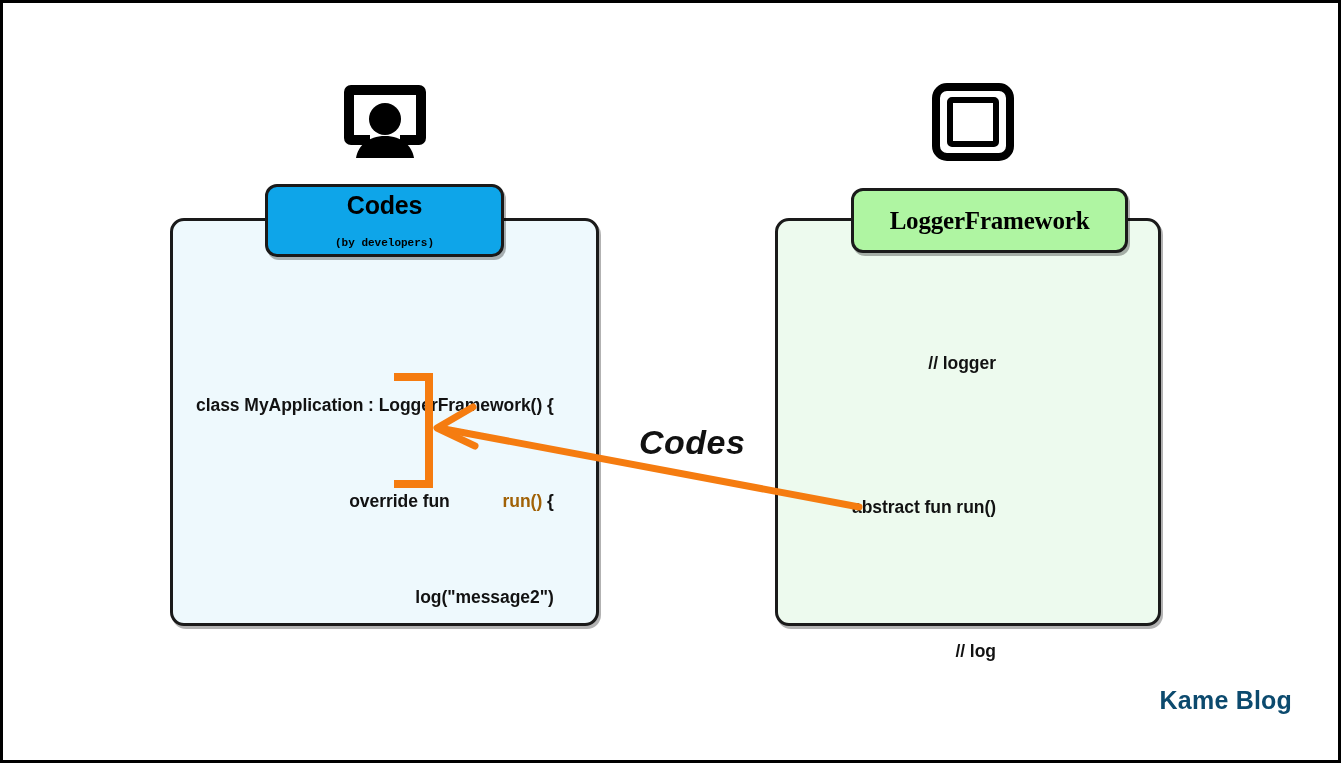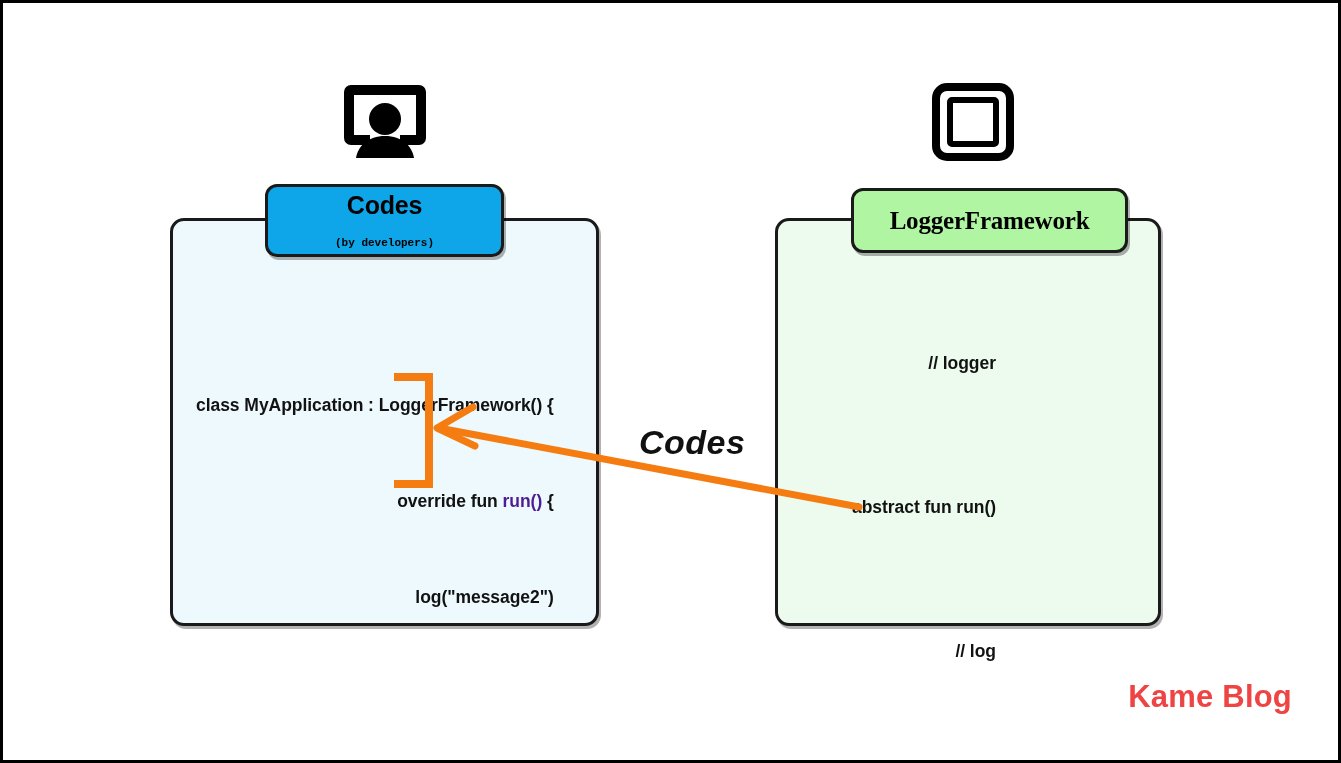--- a/index.html
+++ b/index.html
@@ -111,21 +111,22 @@
     top: 300px;
   }
   .code-line {
     white-space: pre;
     text-align: right;
   }
   .code-line.blank {
     height: 24px;
   }
   .kw-orange {
-    color: #4c1d95;
+    color: #a16207;
+    margin-left: 48px;
   }
 
   
   #overlay {
     position: absolute;
     left: 0;
     top: 0;
     width: 1341px;
     height: 763px;
     pointer-events: none;
@@ -143,23 +144,23 @@
     color: #111111;
     letter-spacing: 0.5px;
     z-index: 9;
   }
 
   
   .watermark {
     position: absolute;
     right: 46px;
     bottom: 45px;
-    font-size: 31px;
-    font-weight: bold;
-    color: #ef4444;
+    font-size: 25px;
+    font-weight: bold;
+    color: #0c4a6e;
     letter-spacing: 0.2px;
   }
 </style>
 </head>
 <body>
 
 <div id="canvas">
 
   <div class="icon-wrap" style="left:340px; top:78px;">
     <svg width="84" height="82" viewBox="0 0 84 82">

